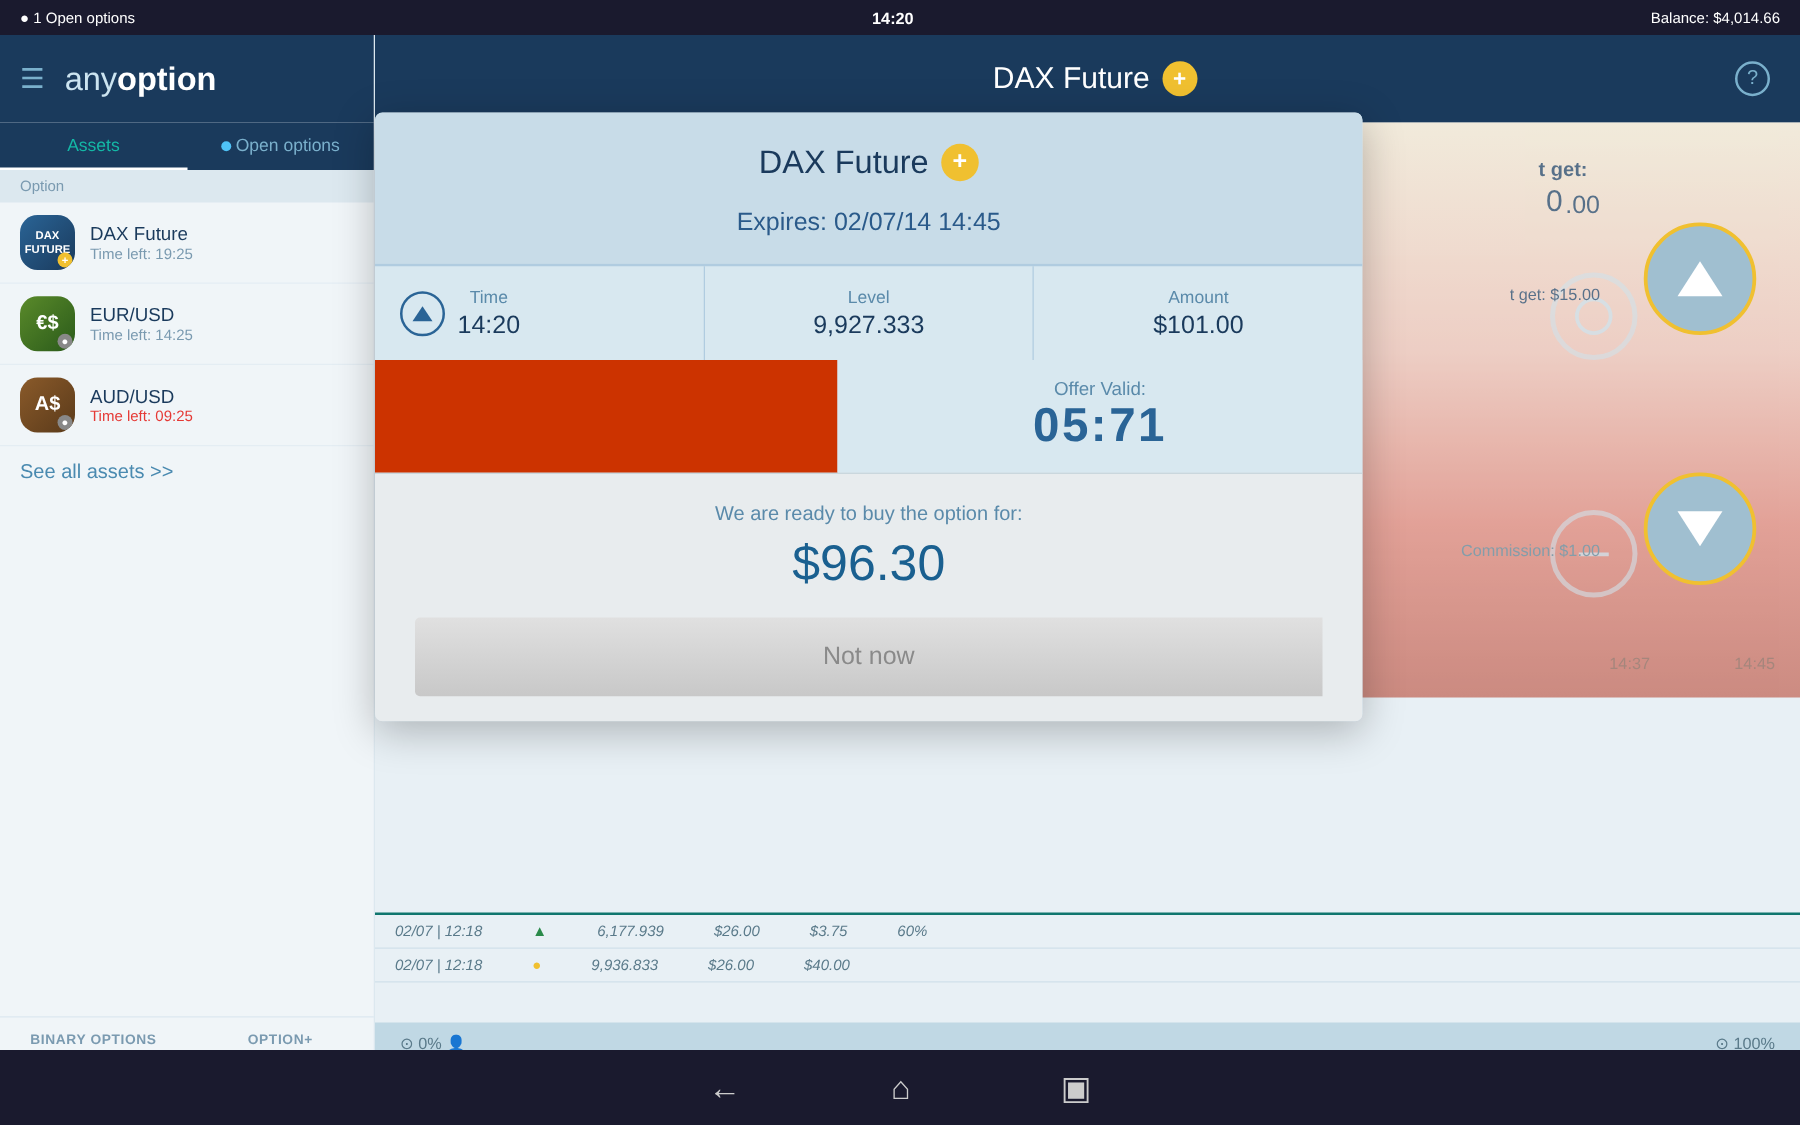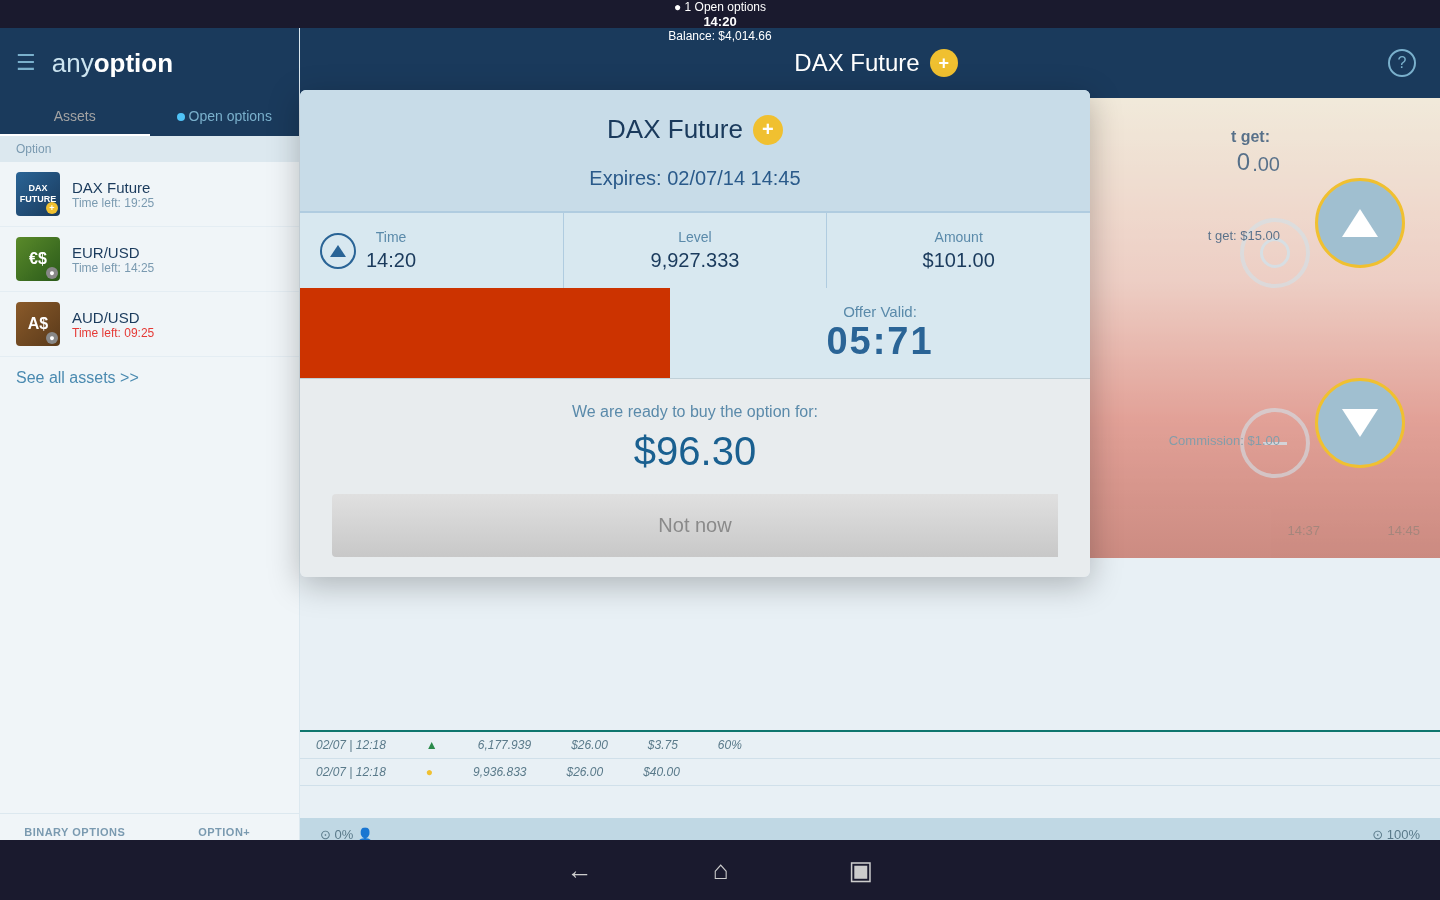--- a/index.html
+++ b/index.html
@@ -16,21 +16,20 @@
     .status-bar {
       position: absolute;
       top: 0; left: 0; right: 0;
       height: 28px;
       background: #1a1a2e;
       display: flex;
       align-items: center;
       justify-content: space-between;
       padding: 0 16px;
       z-index: 100;
-      flex-direction: column;
     }
     .status-bar-left, .status-bar-right {
       color: #fff;
       font-size: 12px;
     }
     .status-bar-center {
       color: #fff;
       font-size: 13px;
       font-weight: bold;
     }
@@ -87,21 +86,21 @@
     .sidebar-tab {
       flex: 1;
       text-align: center;
       padding: 10px 0;
       font-size: 14px;
       color: #7ab0cc;
       cursor: pointer;
       border-bottom: 2px solid transparent;
     }
     .sidebar-tab.active {
-      color: #a3a3a3;
+      color: #14b8a6;
       border-bottom: 2px solid #fff;
     }
     .sidebar-tab .dot {
       display: inline-block;
       width: 8px;
       height: 8px;
       background: #4fc3f7;
       border-radius: 50%;
       margin-right: 4px;
     }
@@ -119,21 +118,21 @@
     .asset-item {
       display: flex;
       align-items: center;
       padding: 10px 16px;
       border-bottom: 1px solid #e4edf3;
       cursor: pointer;
     }
     .asset-icon {
       width: 44px;
       height: 44px;
-      border-radius: 4px;
+      border-radius: 14px;
       background: #2a6496;
       margin-right: 12px;
       display: flex;
       align-items: center;
       justify-content: center;
       font-size: 10px;
       color: #fff;
       font-weight: bold;
       position: relative;
       overflow: hidden;

